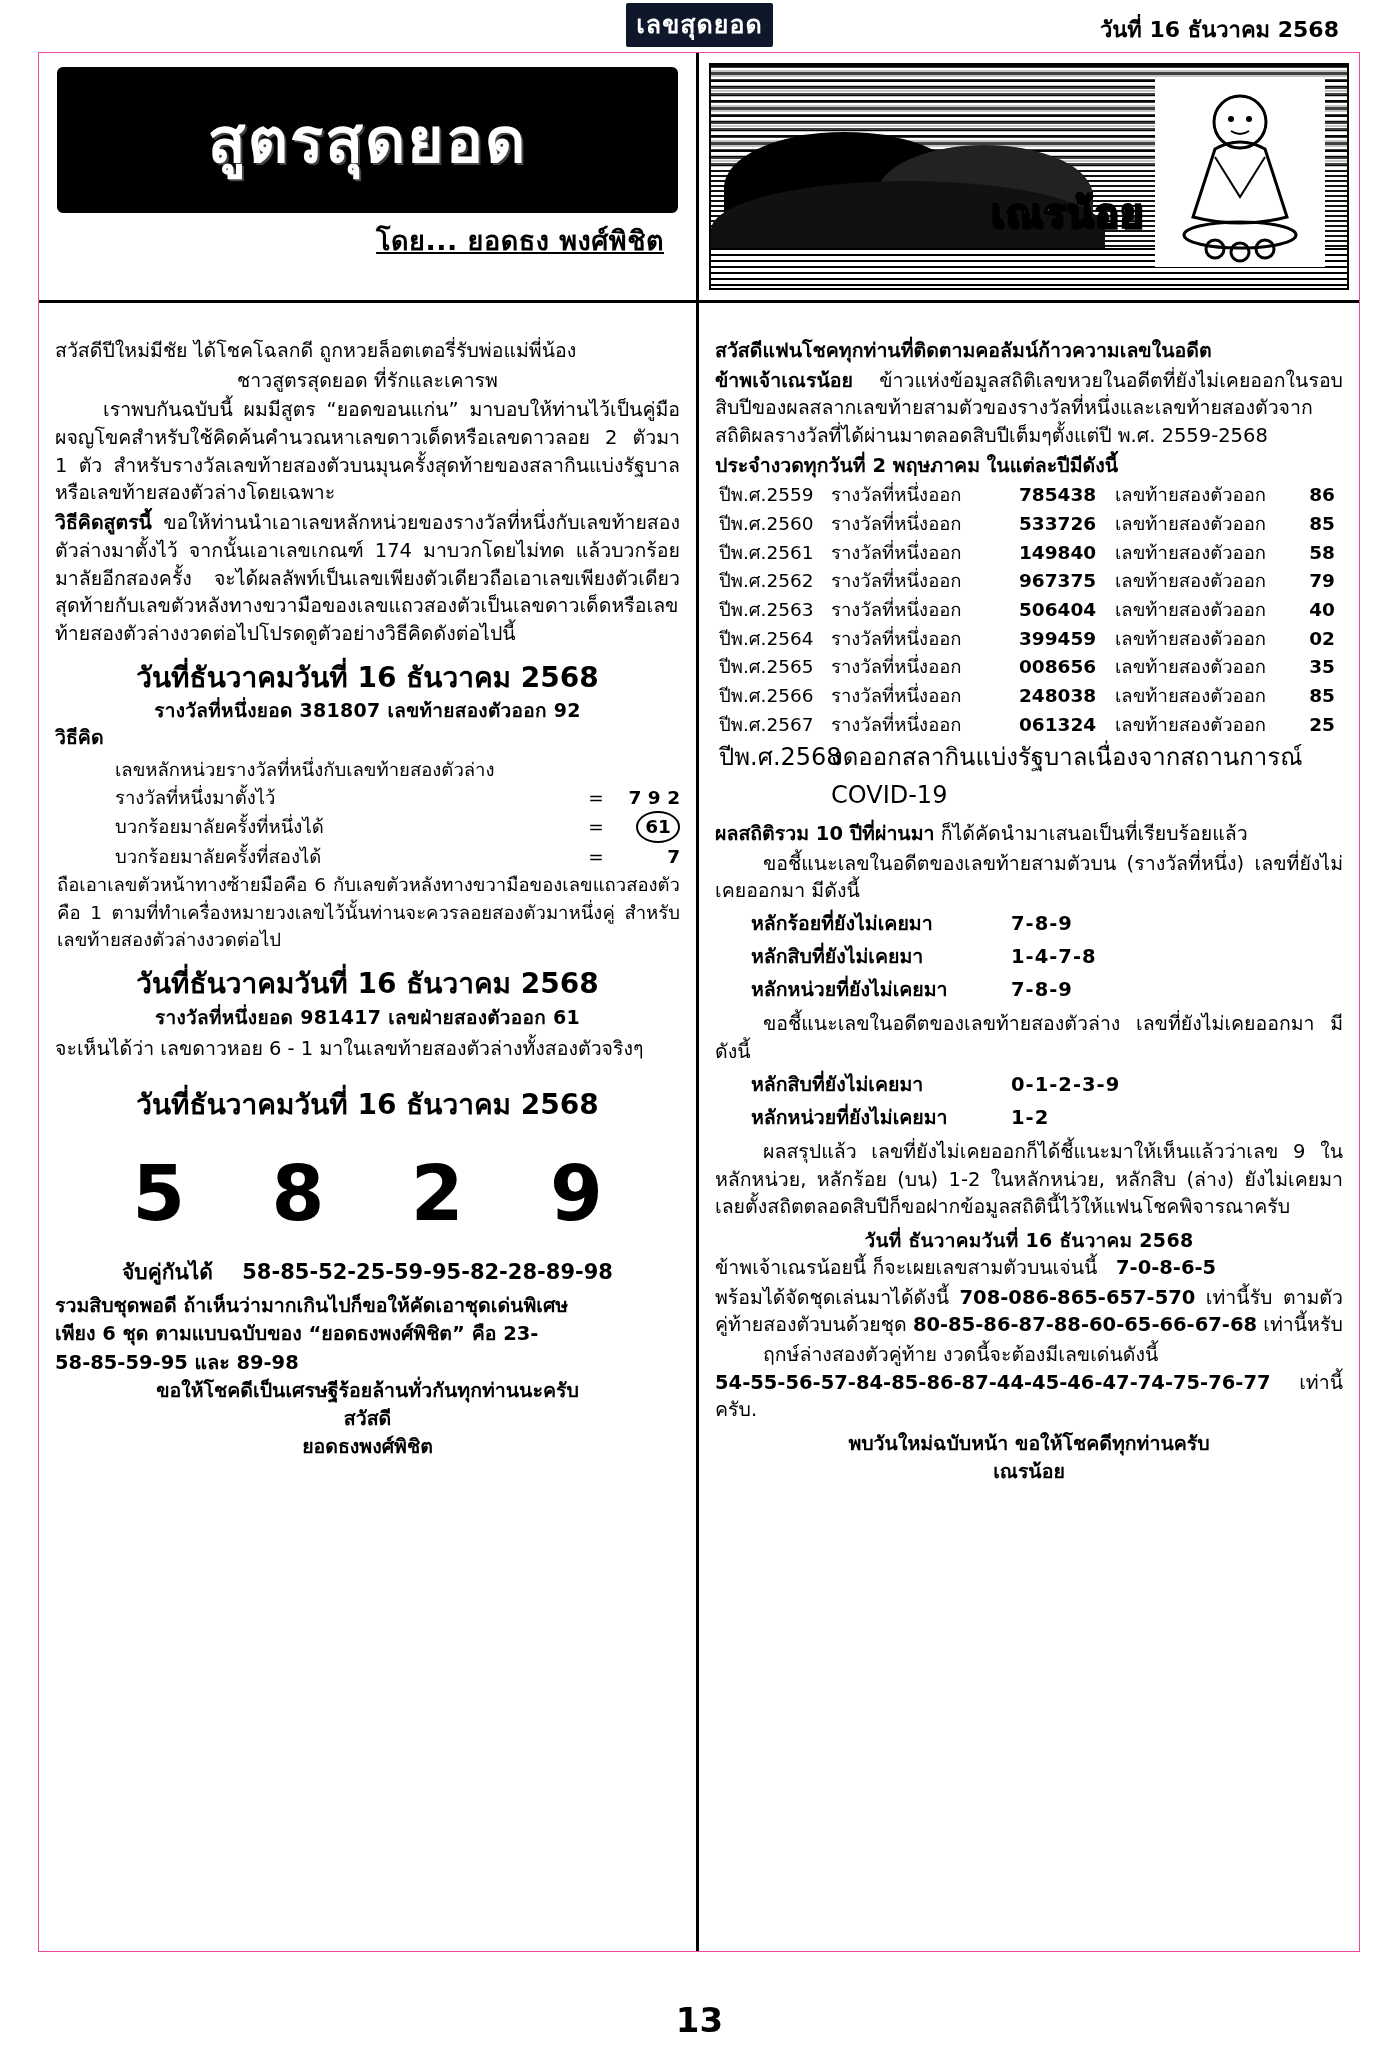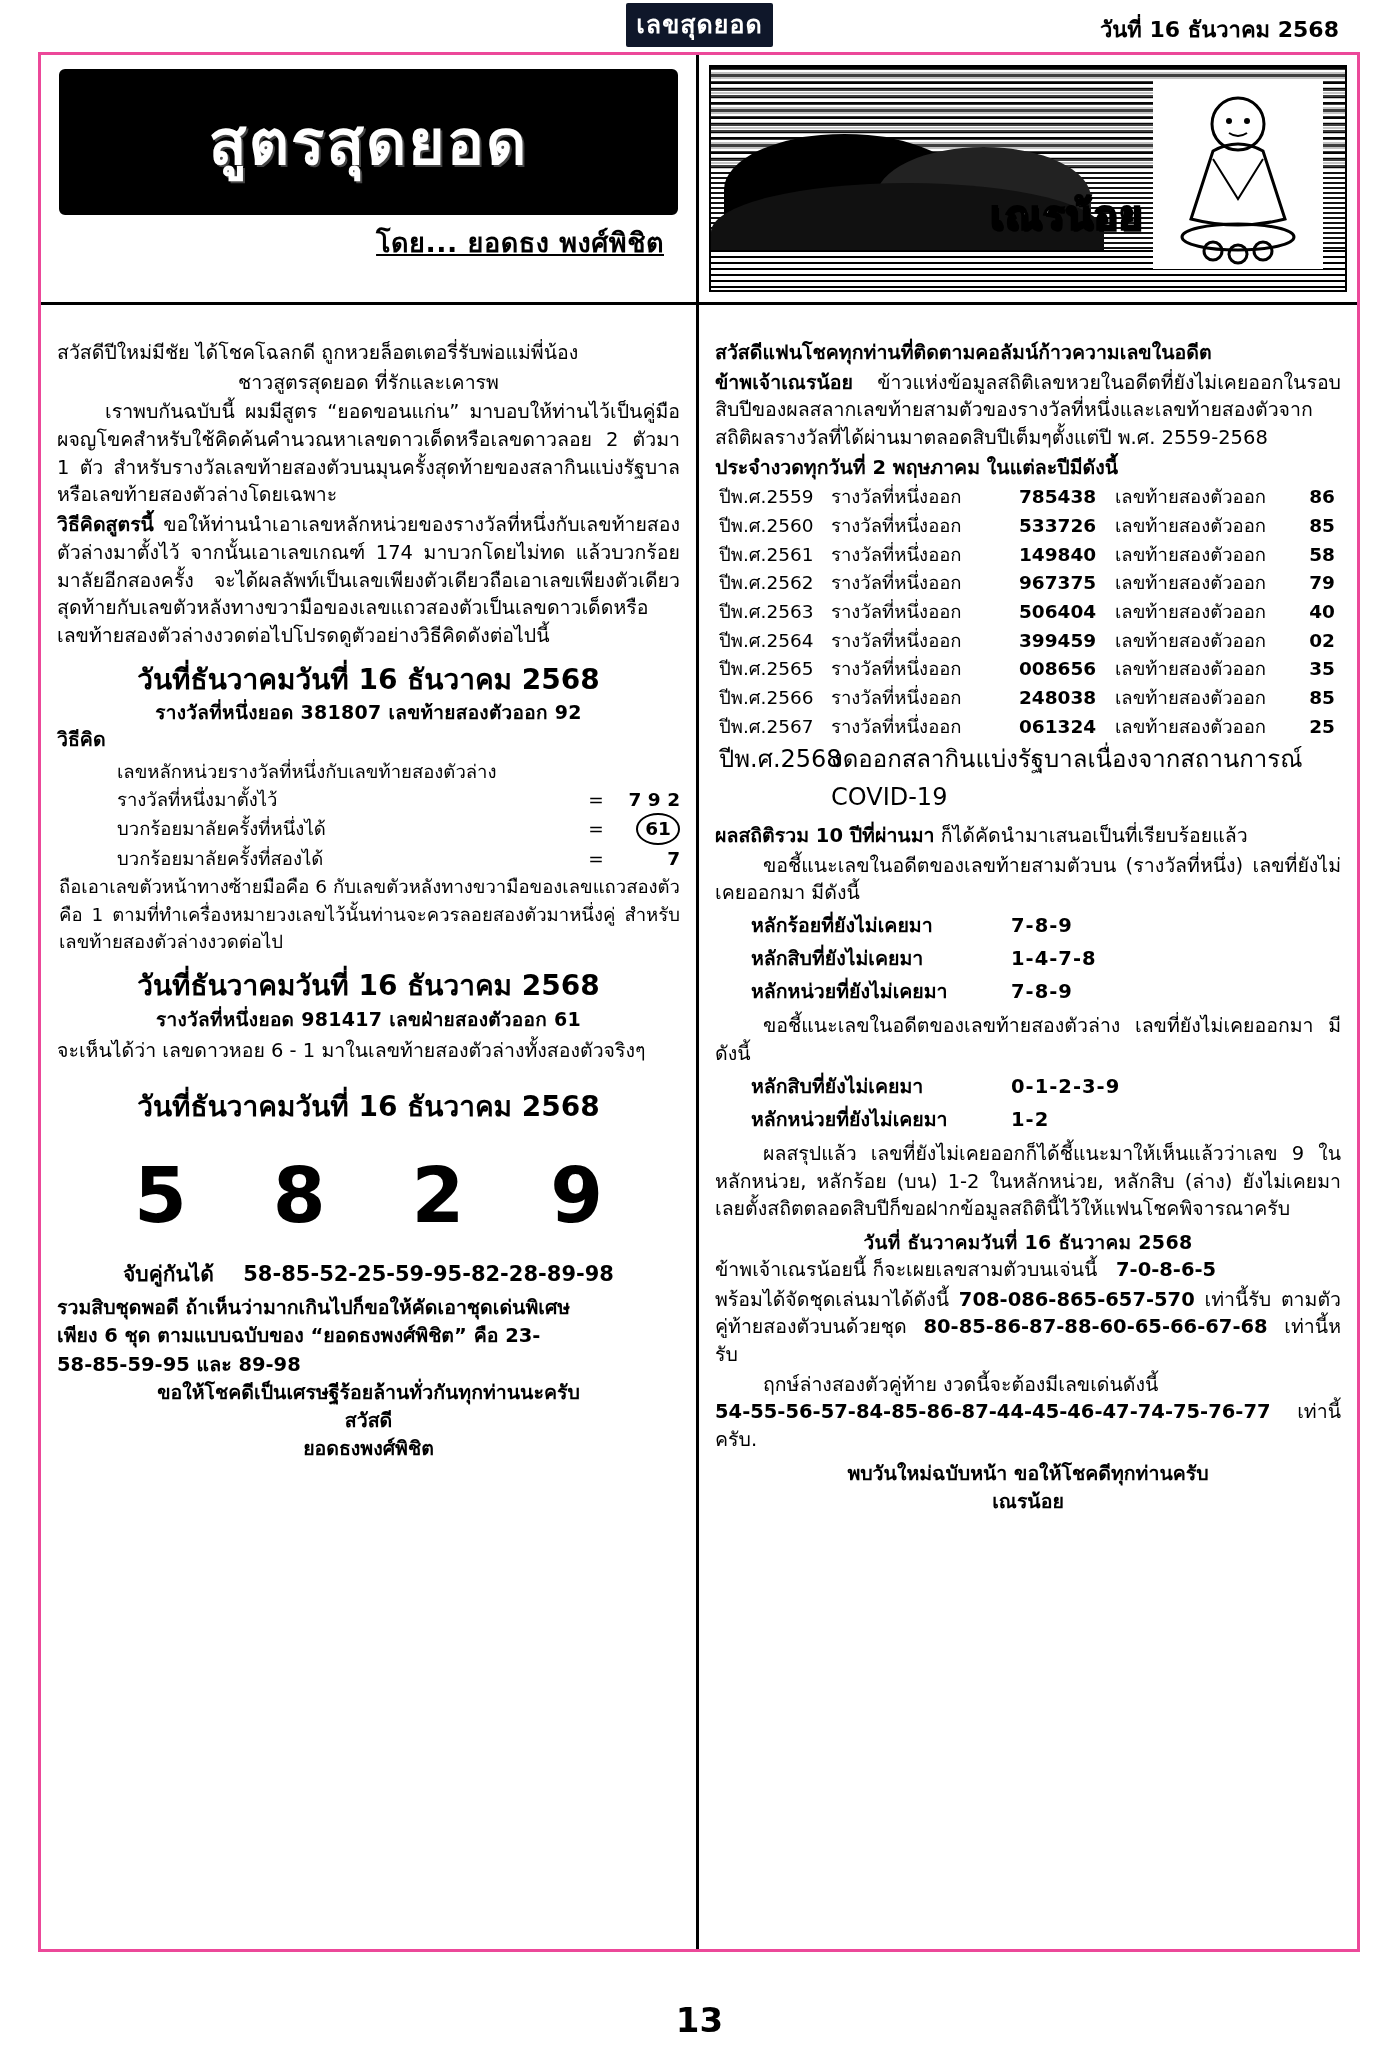--- a/index.html
+++ b/index.html
@@ -49,21 +49,21 @@
     font-size: 22px;
     font-weight: bold;
   }
   
   .frame {
     position: absolute;
     left: 38px;
     top: 52px;
     width: 1322px;
     height: 1900px;
-    border: 3px solid #ec4899;
+    border: 1px solid #ec4899;
     box-sizing: border-box;
     display: flex;
   }
   .col {
     box-sizing: border-box;
     position: relative;
   }
   .col-left {
     width: 50%;
     border-right: 3px solid #000;

